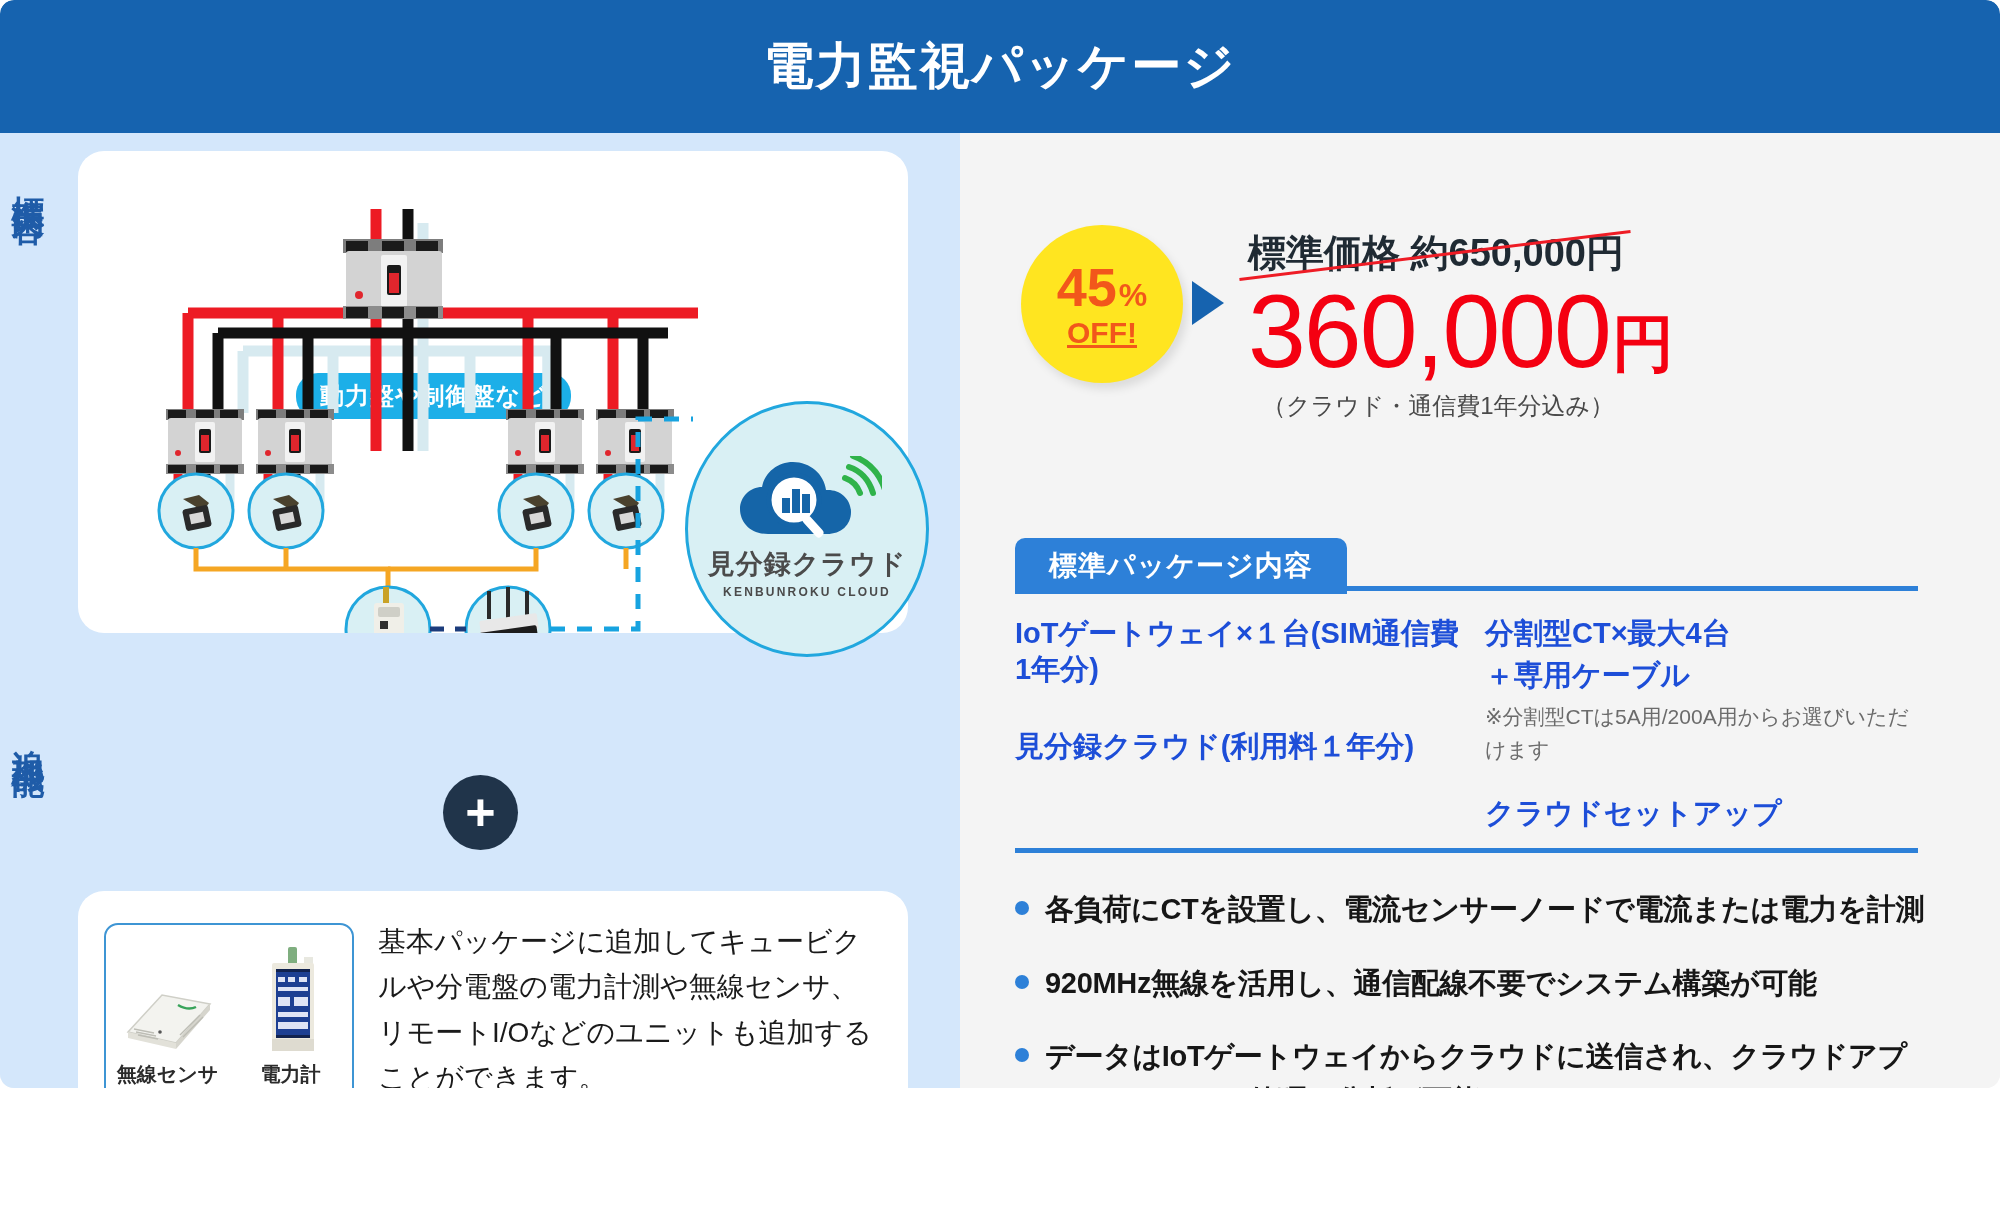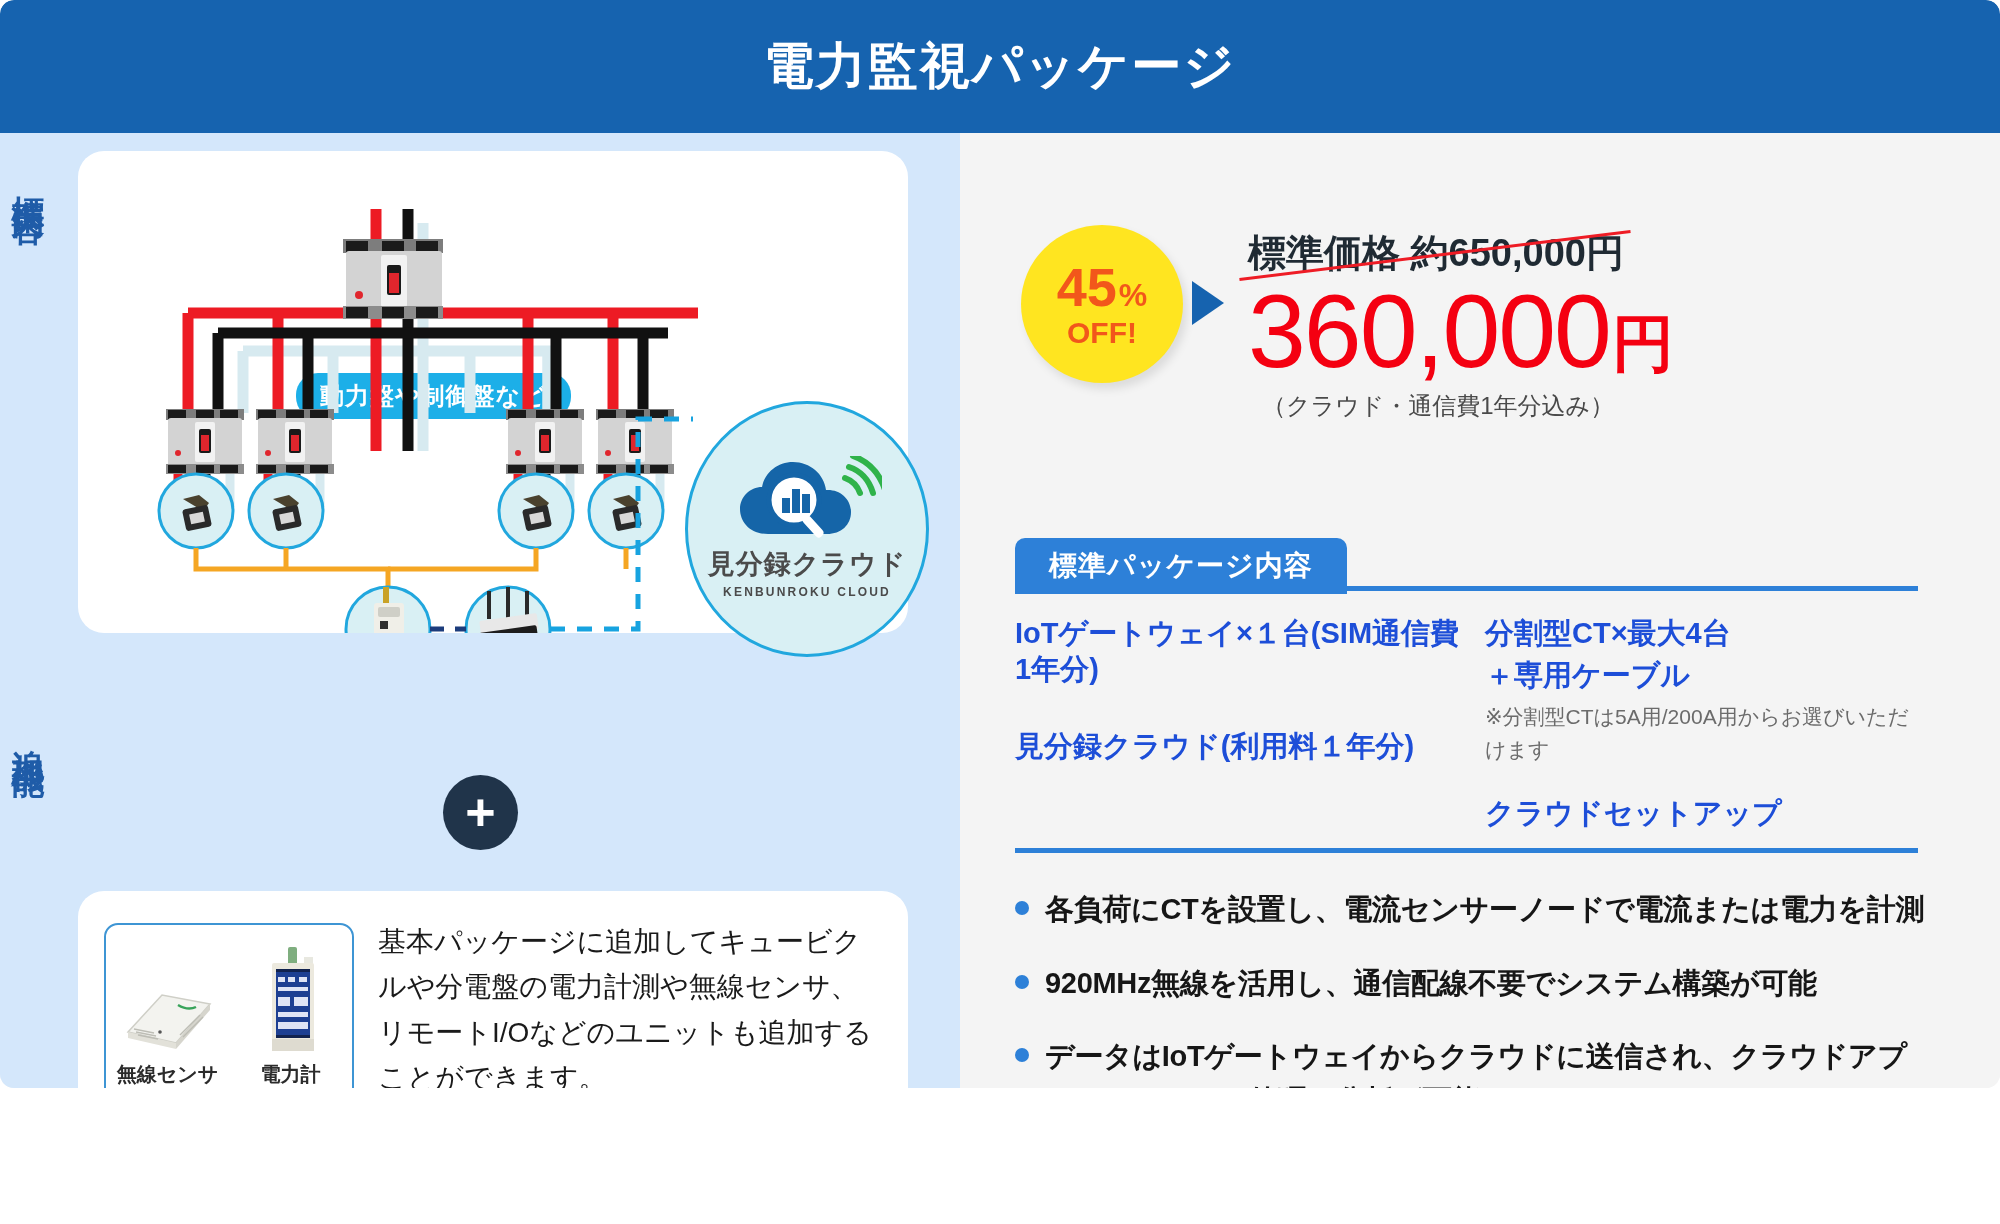--- a/index.html
+++ b/index.html
@@ -99,21 +99,21 @@
 
   .badge-off{
     position:absolute;left:61px;top:92px;width:162px;height:158px;
     border-radius:50%;background:#FFE520;
     box-shadow:4px 6px 10px rgba(0,0,0,0.10);
     display:flex;flex-direction:column;align-items:center;justify-content:center;
   }
   .badge-pct{display:flex;align-items:baseline;color:#F2571B;}
   .badge-num{font-size:54px;font-weight:bold;line-height:1;}
   .badge-sym{font-size:32px;font-weight:bold;line-height:1;margin-left:2px;}
-  .badge-off-text{color:#F2571B;font-size:30px;font-weight:bold;margin-top:4px;line-height:1;}
+  .badge-off-text{color:#F2571B;font-size:30px;font-weight:bold;margin-top:4px;line-height:1;text-decoration:underline;}
 
   .arrow-tri{
     position:absolute;left:232px;top:148px;
     width:0;height:0;border-top:22px solid transparent;border-bottom:22px solid transparent;
     border-left:32px solid #1663AF;
   }
 
   .price-block{position:absolute;left:288px;top:95px;width:720px;}
   .old-price{
     position:relative;display:inline-block;

